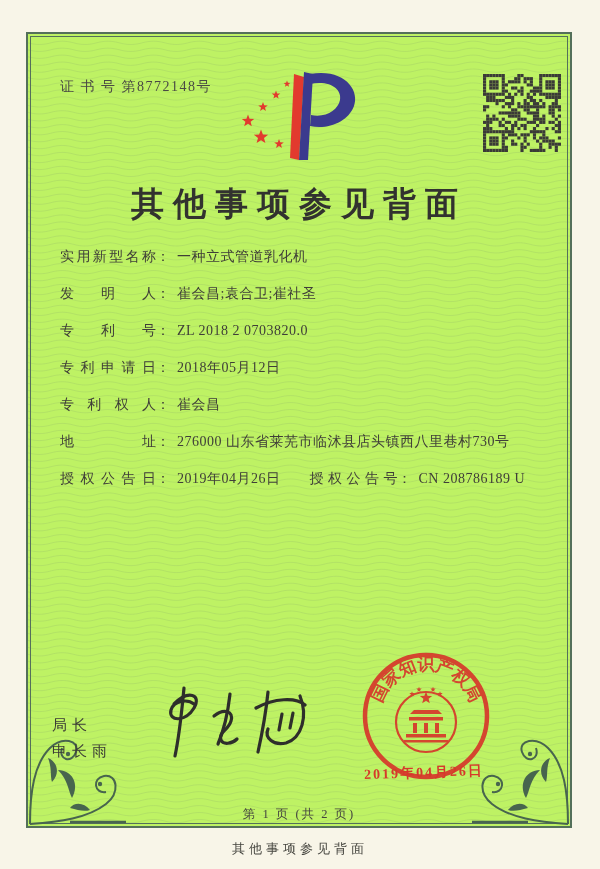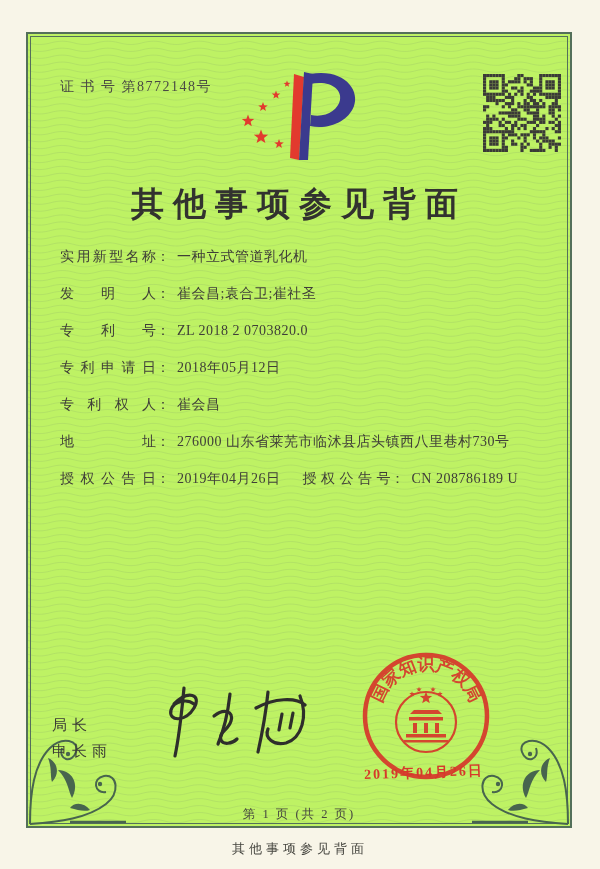--- a/index.html
+++ b/index.html
@@ -26,21 +26,21 @@
   .title{
     left:0;top:148px;width:100%;text-align:center;
     font-size:33px;font-weight:bold;letter-spacing:9px;color:#32322f;
   }
   .fields{left:32px;top:212px;width:486px;}
   .frow{display:flex;align-items:baseline;font-size:14px;line-height:22px;margin-bottom:15px;color:#3f3e38;}
   .flabel{display:inline-block;width:96px;text-align:justify;text-align-last:justify;}
   .flabel-sm{display:inline-block;width:88px;text-align:justify;text-align-last:justify;}
   .fcolon{margin:0 2px 0 0;}
   .fvalue{margin-left:5px;letter-spacing:.5px;}
-  .grant-gap{margin-left:22px;display:flex;align-items:baseline;justify-content:center;}
+  .grant-gap{margin-left:29px;display:flex;align-items:baseline;justify-content:center;}
   .paras{left:40px;top:476px;width:466px;font-size:13.2px;line-height:21.5px;
          text-align:justify;color:#3f3e38;letter-spacing:.3px;}
   .paras p{margin:0;text-indent:2em;}
   .director{left:24px;top:678px;font-size:15px;letter-spacing:5px;color:#3a3a35;line-height:26px;}
   .sig-box{left:116px;top:648px;width:190px;height:86px;z-index:3;}
   .seal-box{left:332px;top:616px;width:132px;height:132px;z-index:2;opacity:.93;}
   .seal-date{
     left:336px;top:730px;z-index:3;color:var(--seal-red,#d6392b);
     font-size:14px;font-weight:bold;letter-spacing:2px;transform:rotate(-2deg);
   }

